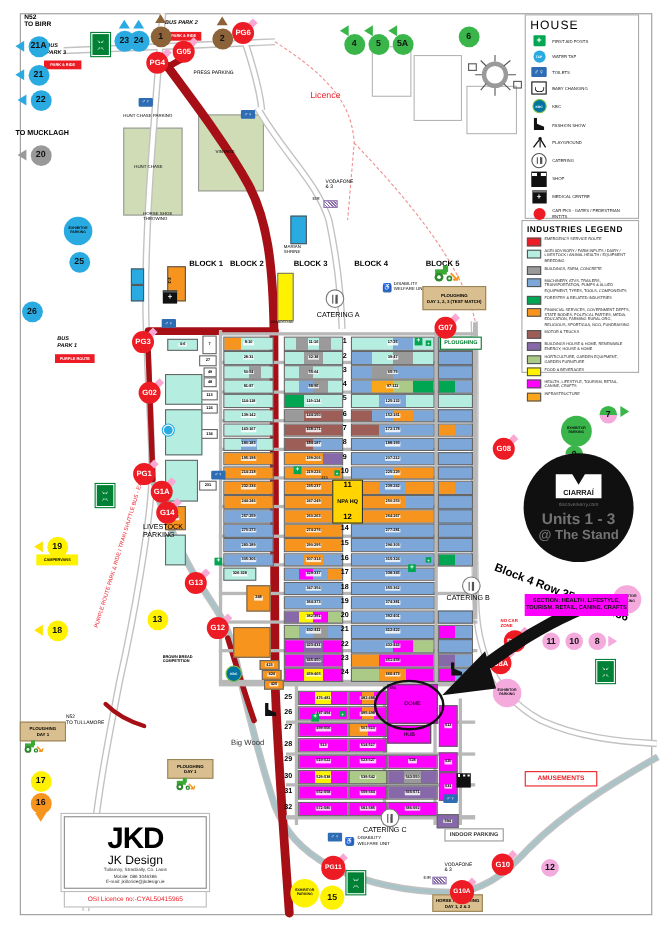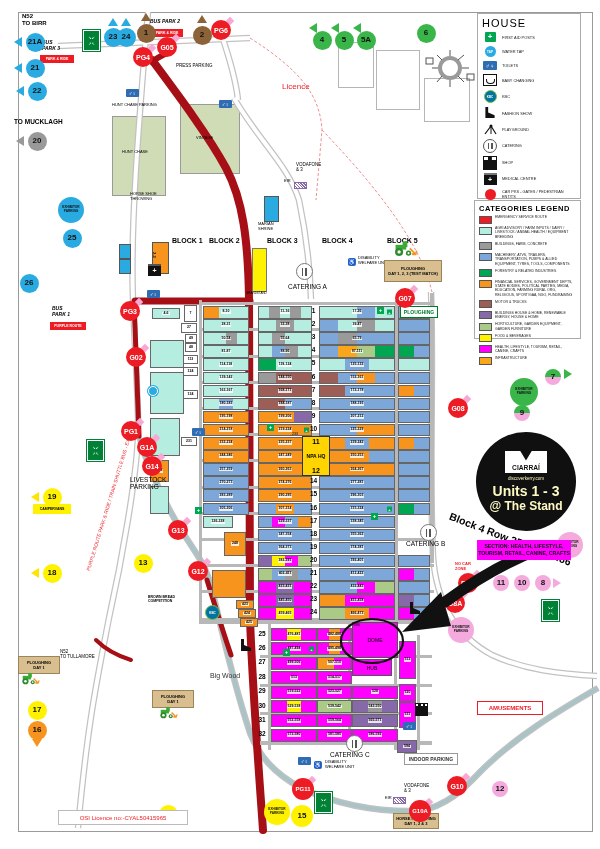--- a/index.html
+++ b/index.html
@@ -2,23 +2,23 @@
 <html><head>
 <meta charset="utf-8">
 <style>
   html,body{margin:0;padding:0;background:#fff;}
   #stage{position:relative;width:600px;height:849px;background:#fff;overflow:hidden;
          font-family:"Liberation Sans",sans-serif;}
   #map-border{position:absolute;left:18px;top:12px;width:573px;height:818px;border:1px solid #9a9a9a;}
   .pre{white-space:pre-line;}
   svg{display:block;}
   
-  #dome-badge{position:absolute;left:476px;top:432px;width:100px;height:99px;background:#101010;
+  #dome-badge{position:absolute;left:476px;top:412px;width:100px;height:99px;background:#101010;
               border-radius:50%;display:flex;flex-direction:column;align-items:center;justify-content:center;
-              color:#fef9c3;text-align:center;z-index:60;}
+              color:#737373;text-align:center;z-index:60;}
   #dome-badge .site{font-size:4.5px;margin-top:2px;}
   #dome-badge .l1{font-size:14px;font-weight:bold;margin-top:2px;}
   #dome-badge .l2{font-size:12px;font-weight:bold;}
   #loc-rot{position:absolute;left:452px;top:510px;transform:rotate(21deg);transform-origin:left top;
            font-size:10.5px;font-weight:bold;color:#000;z-index:61;
            text-shadow:-1px -1px 0 #fff,1px -1px 0 #fff,-1px 1px 0 #fff,1px 1px 0 #fff;}
   #section-box{position:absolute;left:477px;top:540px;width:94px;height:20px;background:#f0f;
                display:flex;align-items:center;justify-content:center;text-align:center;
                font-size:5.2px;font-weight:bold;color:#111;z-index:61;line-height:1.3;}
   
@@ -814,21 +814,21 @@
         </div>
         <div class="lg-item">
           <span class="lg-ic">
             <span style="width:11px;height:11px;border-radius:50%;background:#ed1c24;display:inline-block;"></span>
           </span>
           <span class="lg-tx">CAR PKS - GATES / PEDESTRIAN ENT/TS</span>
         </div>
       </div>
   </div>
   <div id="cats">
-    <h1>CATEGORIES LEGEND</h1>
+    <h1>INDUSTRIES LEGEND</h1>
     <div id="cat-items">
         <div class="ct-item">
           <span class="ct-sw" style="background:#ed1c24;"></span>
           <span class="ct-tx">EMERGENCY SERVICE ROUTE</span>
         </div>
         <div class="ct-item">
           <span class="ct-sw" style="background:#b5ede0;"></span>
           <span class="ct-tx">AGRI ADVISORY / FARM INPUTS / DAIRY / LIVESTOCK / ANIMAL HEALTH / EQUIPMENT BREEDING</span>
         </div>
         <div class="ct-item">
@@ -867,14 +867,21 @@
           <span class="ct-sw" style="background:#ff00ff;"></span>
           <span class="ct-tx">HEALTH, LIFESTYLE, TOURISM, RETAIL, CANINE, CRAFTS</span>
         </div>
         <div class="ct-item">
           <span class="ct-sw" style="background:#faa61a;"></span>
           <span class="ct-tx">INFRASTRUCTURE</span>
         </div>
       </div>
   </div>
 
+  <div id="jk-box">
+    <div id="jk-logo">JKD</div>
+    <div id="jk-name">JK Design</div>
+    <div class="jk-line">Tullamoy, Stradbally, Co. Laois</div>
+    <div class="jk-line">Mobile: 086 3046366</div>
+    <div class="jk-line">E-mail: jkilloride@jkdesign.ie</div>
+  </div>
   <div id="osi-box">OSI Licence no:-CYAL50415965</div>
 </div>
 
 </body></html>

